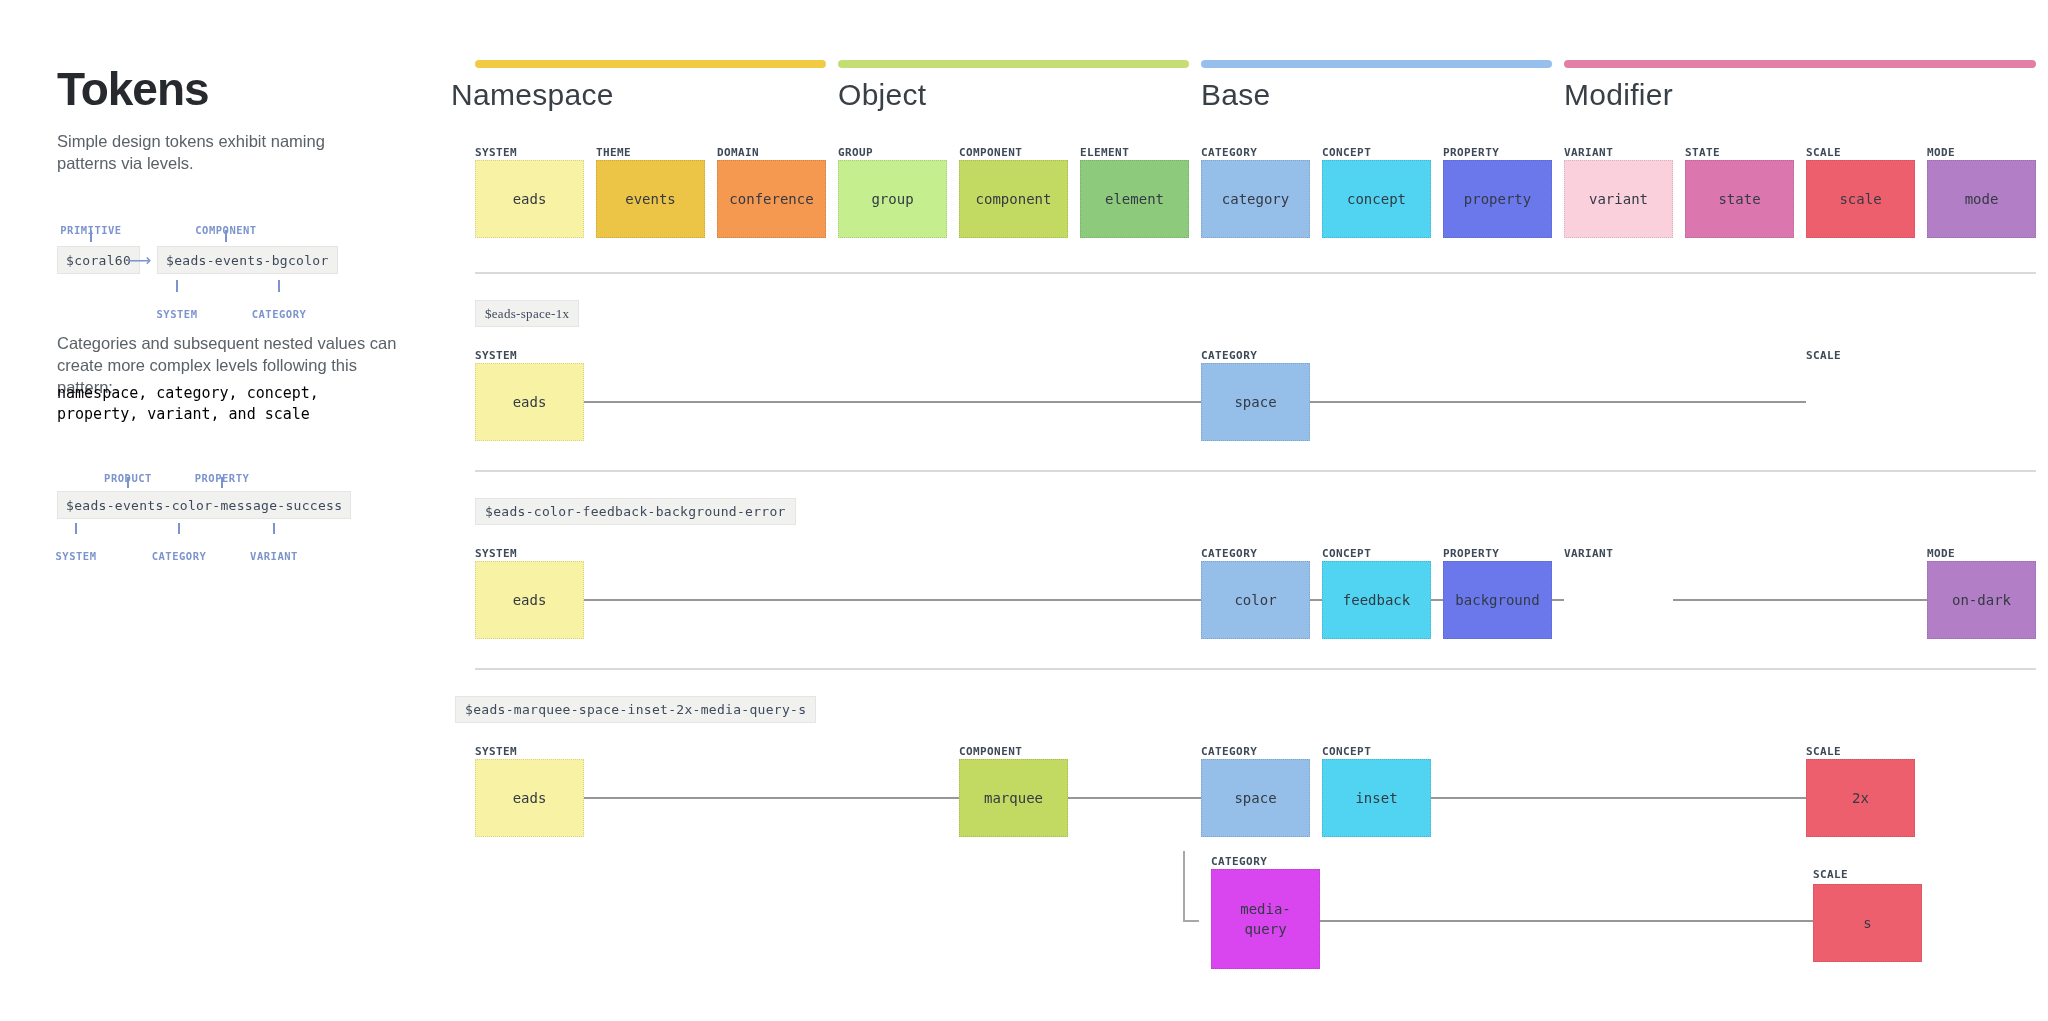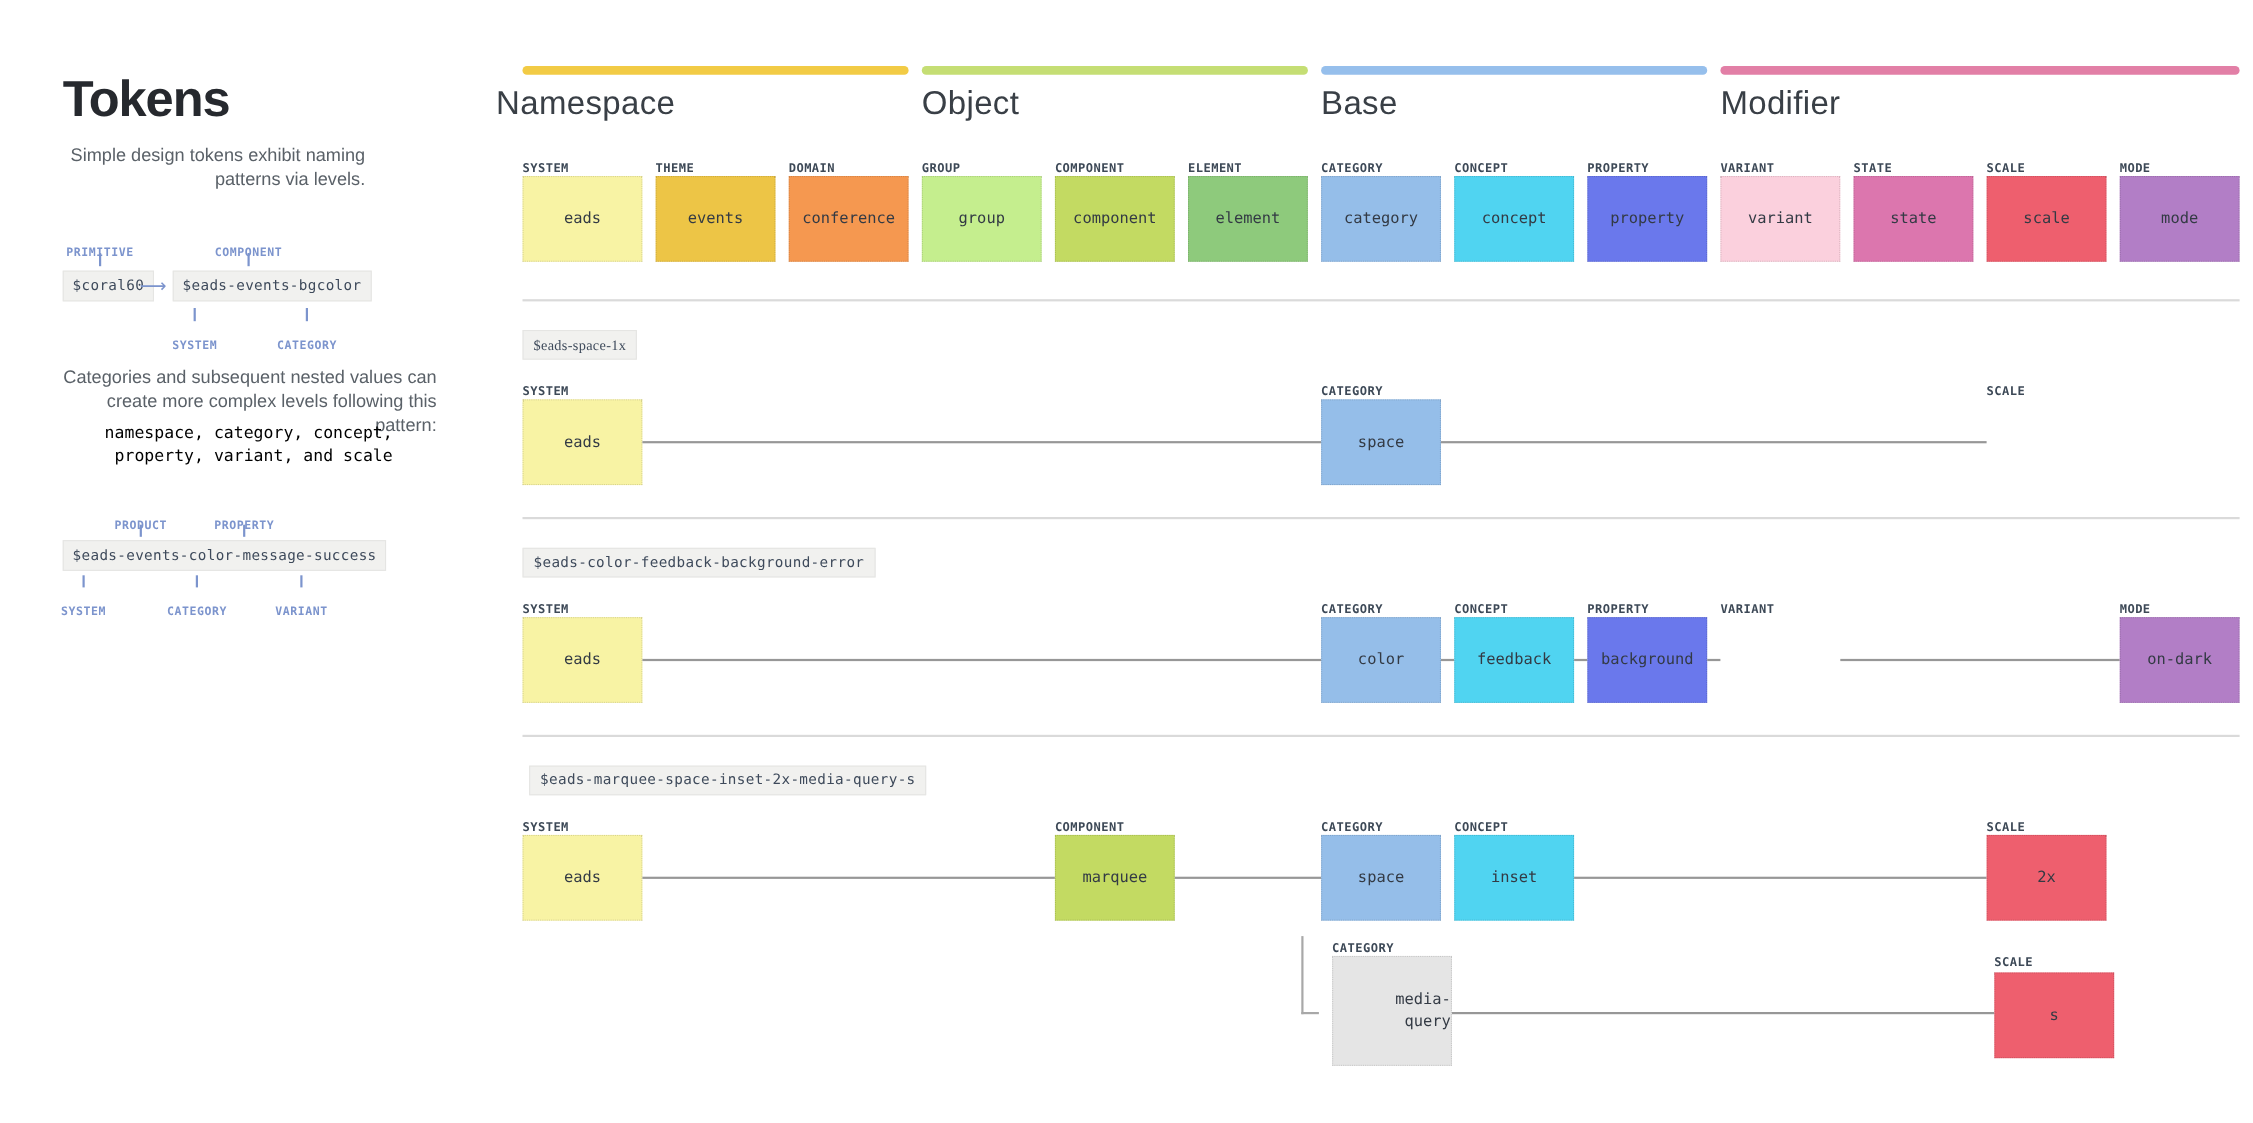--- a/index.html
+++ b/index.html
@@ -27,21 +27,21 @@
   .page-title{font:700 46px "Liberation Sans",sans-serif;color:#26292E;letter-spacing:-1px;}
   .para{font:16.5px/22px "Liberation Sans",sans-serif;color:#5A6168;}
   .mono-blue{font:15px/21px "DejaVu Sans Mono",monospace;color:#000000;}
   .arrow{font:17px "DejaVu Sans",sans-serif;color:#7C94CD;}
 </style>
 </head>
 <body>
 
 <div id="canvas">
 
-  <div class="abs" style="left:0;top:0;width:420px;height:1021px;text-align:right;">
+  <div class="abs" style="left:0;top:0;width:420px;height:1021px;">
     <div class="abs page-title" style="left:57px;top:62px;">Tokens</div>
     <div class="abs para" style="left:57px;top:130px;width:275px;">Simple design tokens exhibit naming patterns via levels.</div>
 
     <div class="abs blab" style="left:91px;top:213px;">PRIMITIVE</div>
     <div class="abs blab" style="left:226px;top:213px;">COMPONENT</div>
     <div class="abs tick" style="left:90px;top:230px;"></div>
     <div class="abs tick" style="left:225px;top:230px;"></div>
     <div class="abs schip" style="left:57px;top:246px;">$coral60</div>
     <div class="abs arrow" style="left:127px;top:250px;">⟶</div>
     <div class="abs schip" style="left:157px;top:246px;">$eads-events-bgcolor</div>
@@ -129,39 +129,39 @@
   <div class="abs hline" style="left:1310px;top:599px;width:12px;"></div>
   <div class="abs box" style="left: 1322px; top: 561px; background-color: rgb(80, 212, 241);">feedback</div>
   <div class="abs hline" style="left:1431px;top:599px;width:12px;"></div>
   <div class="abs box" style="left: 1443px; top: 561px; background-color: rgb(106, 120, 236);">background</div>
   <div class="abs hline" style="left:1552px;top:599px;width:12px;"></div>
   <div class="abs hline" style="left:1673px;top:599px;width:254px;"></div>
   <div class="abs box" style="left: 1927px; top: 561px; background-color: rgb(178, 126, 198);">on-dark</div>
 
   <div class="abs sep" style="left:475px;top:668px;width:1561px;"></div>
 
-  <div class="abs chip" style="left:481px;top:696px;">$eads-marquee-space-inset-2x-media-query-s</div>
+  <div class="abs chip" style="left:455px;top:696px;">$eads-marquee-space-inset-2x-media-query-s</div>
   <div class="abs lvl" style="left:475px;top:745px;">SYSTEM</div>
   <div class="abs lvl" style="left:959px;top:745px;">COMPONENT</div>
   <div class="abs lvl" style="left:1201px;top:745px;">CATEGORY</div>
   <div class="abs lvl" style="left:1322px;top:745px;">CONCEPT</div>
   <div class="abs lvl" style="left:1806px;top:745px;">SCALE</div>
   <div class="abs box" style="left: 475px; top: 759px; background-color: rgb(248, 243, 164);">eads</div>
   <div class="abs hline" style="left:584px;top:797px;width:375px;"></div>
   <div class="abs box" style="left: 959px; top: 759px; background-color: rgb(195, 218, 98);">marquee</div>
   <div class="abs hline" style="left:1068px;top:797px;width:133px;"></div>
   <div class="abs box" style="left: 1201px; top: 759px; background-color: rgb(149, 190, 233);">space</div>
   <div class="abs box" style="left: 1322px; top: 759px; background-color: rgb(80, 212, 241);">inset</div>
   <div class="abs hline" style="left:1431px;top:797px;width:375px;"></div>
   <div class="abs box" style="left: 1806px; top: 759px; background-color: rgb(238, 95, 110);">2x</div>
 
   <div class="abs vline" style="left:1183px;top:851px;height:71px;"></div>
   <div class="abs hline" style="left:1183px;top:920px;width:16px;background:#A8A8A8;"></div>
   <div class="abs lvl" style="left:1211px;top:855px;">CATEGORY</div>
-  <div class="abs box2" style="left: 1211px; top: 869px; background-color: #e5e5e5; align-items: flex-end;">
+  <div class="abs box2" style="left: 1211px; top: 869px; background-color: #d946ef;">
     <span>media-</span>
     <span>query</span>
   </div>
   <div class="abs hline" style="left:1320px;top:920px;width:493px;"></div>
   <div class="abs lvl" style="left:1813px;top:868px;">SCALE</div>
   <div class="abs box" style="left: 1813px; top: 884px; background-color: rgb(238, 95, 110);">s</div>
 
 </div>
 
 </body></html>

